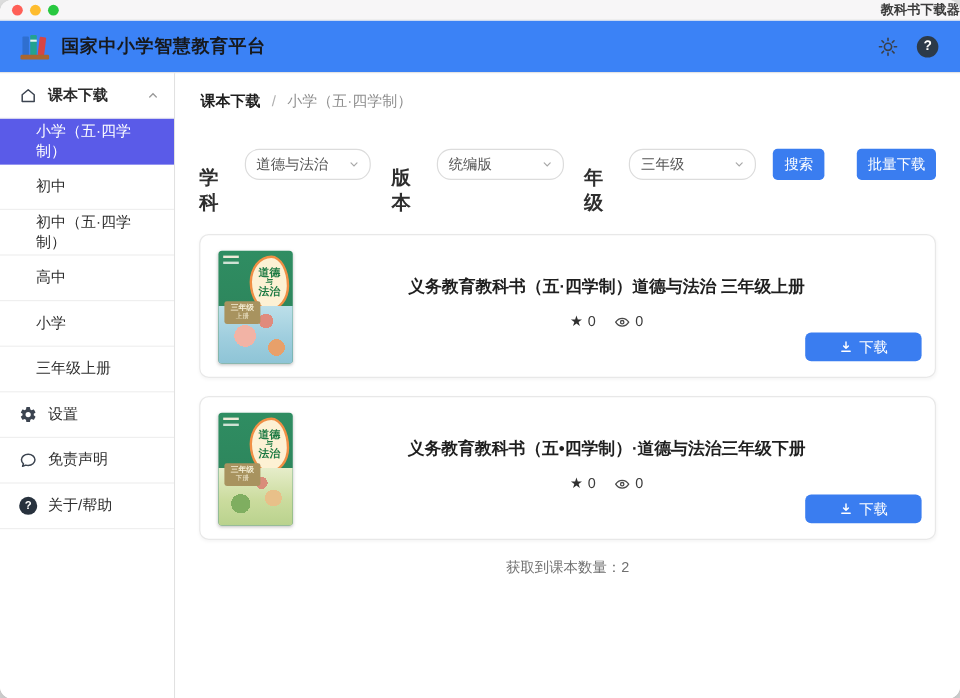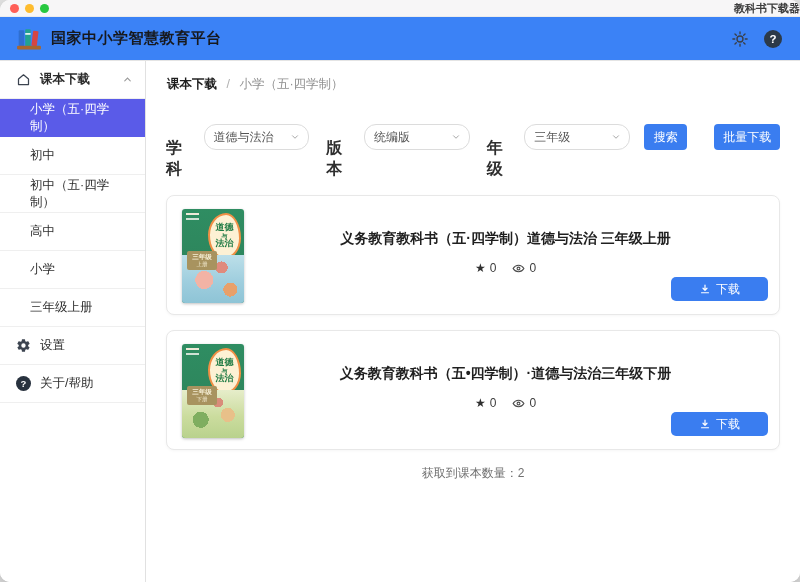--- a/index.html
+++ b/index.html
@@ -146,20 +146,28 @@
       </div>
       <div class="side-row">
         <span class="sicon">
           <svg viewBox="0 0 24 24" fill="currentColor" width="15" height="15">
               <path d="M19.4 13c.04-.33.06-.66.06-1s-.02-.67-.06-1l2.1-1.6a.5.5 0 0 0 .12-.64l-2-3.46a.5.5 0 0 0-.61-.22l-2.5 1a7.6 7.6 0 0 0-1.7-1l-.38-2.65A.5.5 0 0 0 13.94 2h-4a.5.5 0 0 0-.5.43L9.06 5.1c-.6.25-1.17.58-1.7 1l-2.5-1a.5.5 0 0 0-.6.22l-2 3.46a.5.5 0 0 0 .12.64L4.48 11c-.04.33-.06.66-.06 1s.02.67.06 1l-2.1 1.6a.5.5 0 0 0-.12.64l2 3.46c.13.22.39.31.6.22l2.5-1c.53.42 1.1.75 1.7 1l.38 2.65c.04.25.25.43.5.43h4c.25 0 .46-.18.5-.43l.38-2.65c.6-.25 1.17-.58 1.7-1l2.5 1c.22.09.48 0 .6-.22l2-3.46a.5.5 0 0 0-.12-.64L19.4 13zM11.94 15.5a3.5 3.5 0 1 1 0-7 3.5 3.5 0 0 1 0 7z"></path>
             </svg>
         </span>
         <span>设置</span>
       </div>
       <div class="side-row">
+        <span class="sicon">
+          <svg viewBox="0 0 24 24" fill="none" stroke="currentColor" stroke-width="2" stroke-linejoin="round" width="15" height="15">
+              <path d="M21 11.5c0 4.1-4 7.5-9 7.5-1.1 0-2.2-.17-3.1-.47L4.5 20l1.2-3.1A7.1 7.1 0 0 1 3 11.5C3 7.4 7 4 12 4s9 3.4 9 7.5z"></path>
+            </svg>
+        </span>
+        <span>免责声明</span>
+      </div>
+      <div class="side-row">
         <span class="about-dot">?</span>
         <span>关于/帮助</span>
       </div>
     </aside>
 
     <main class="content">
 
       <div class="breadcrumb">
         <span class="root">课本下载</span>
         <span class="sep">/</span>

